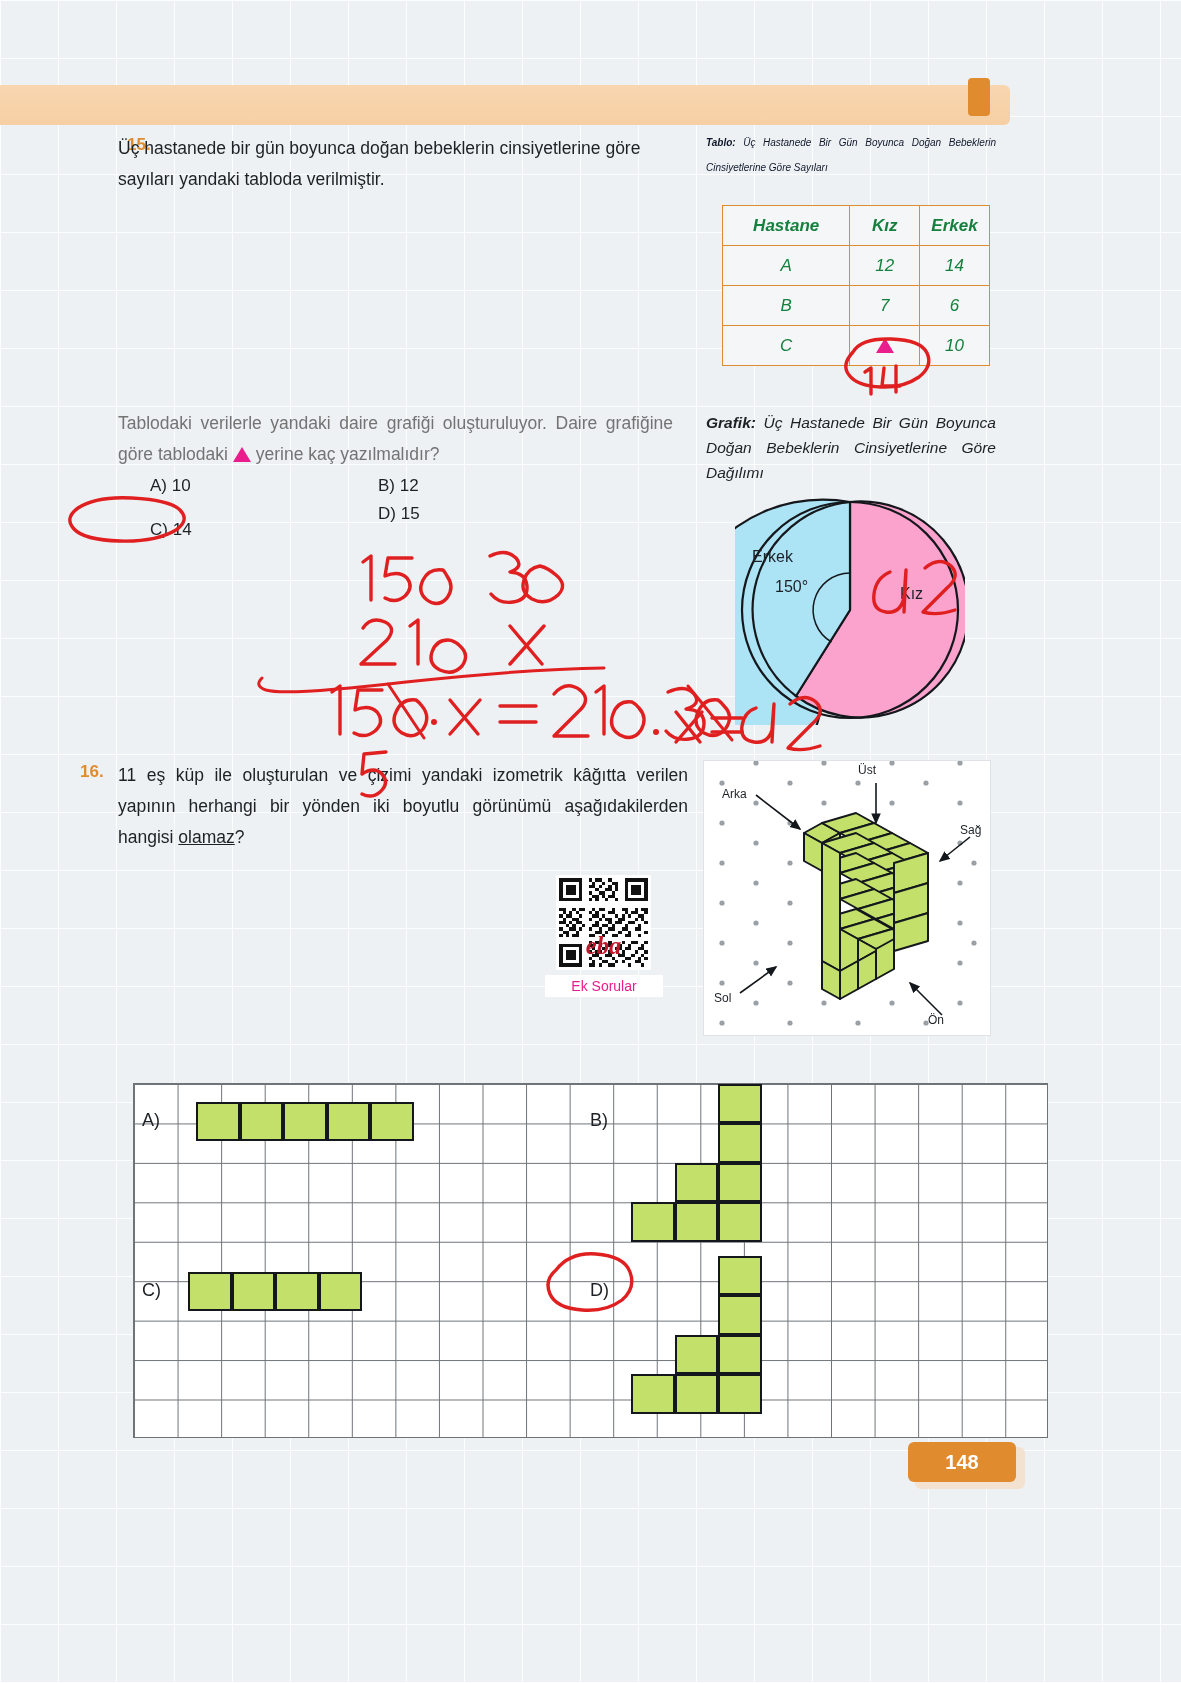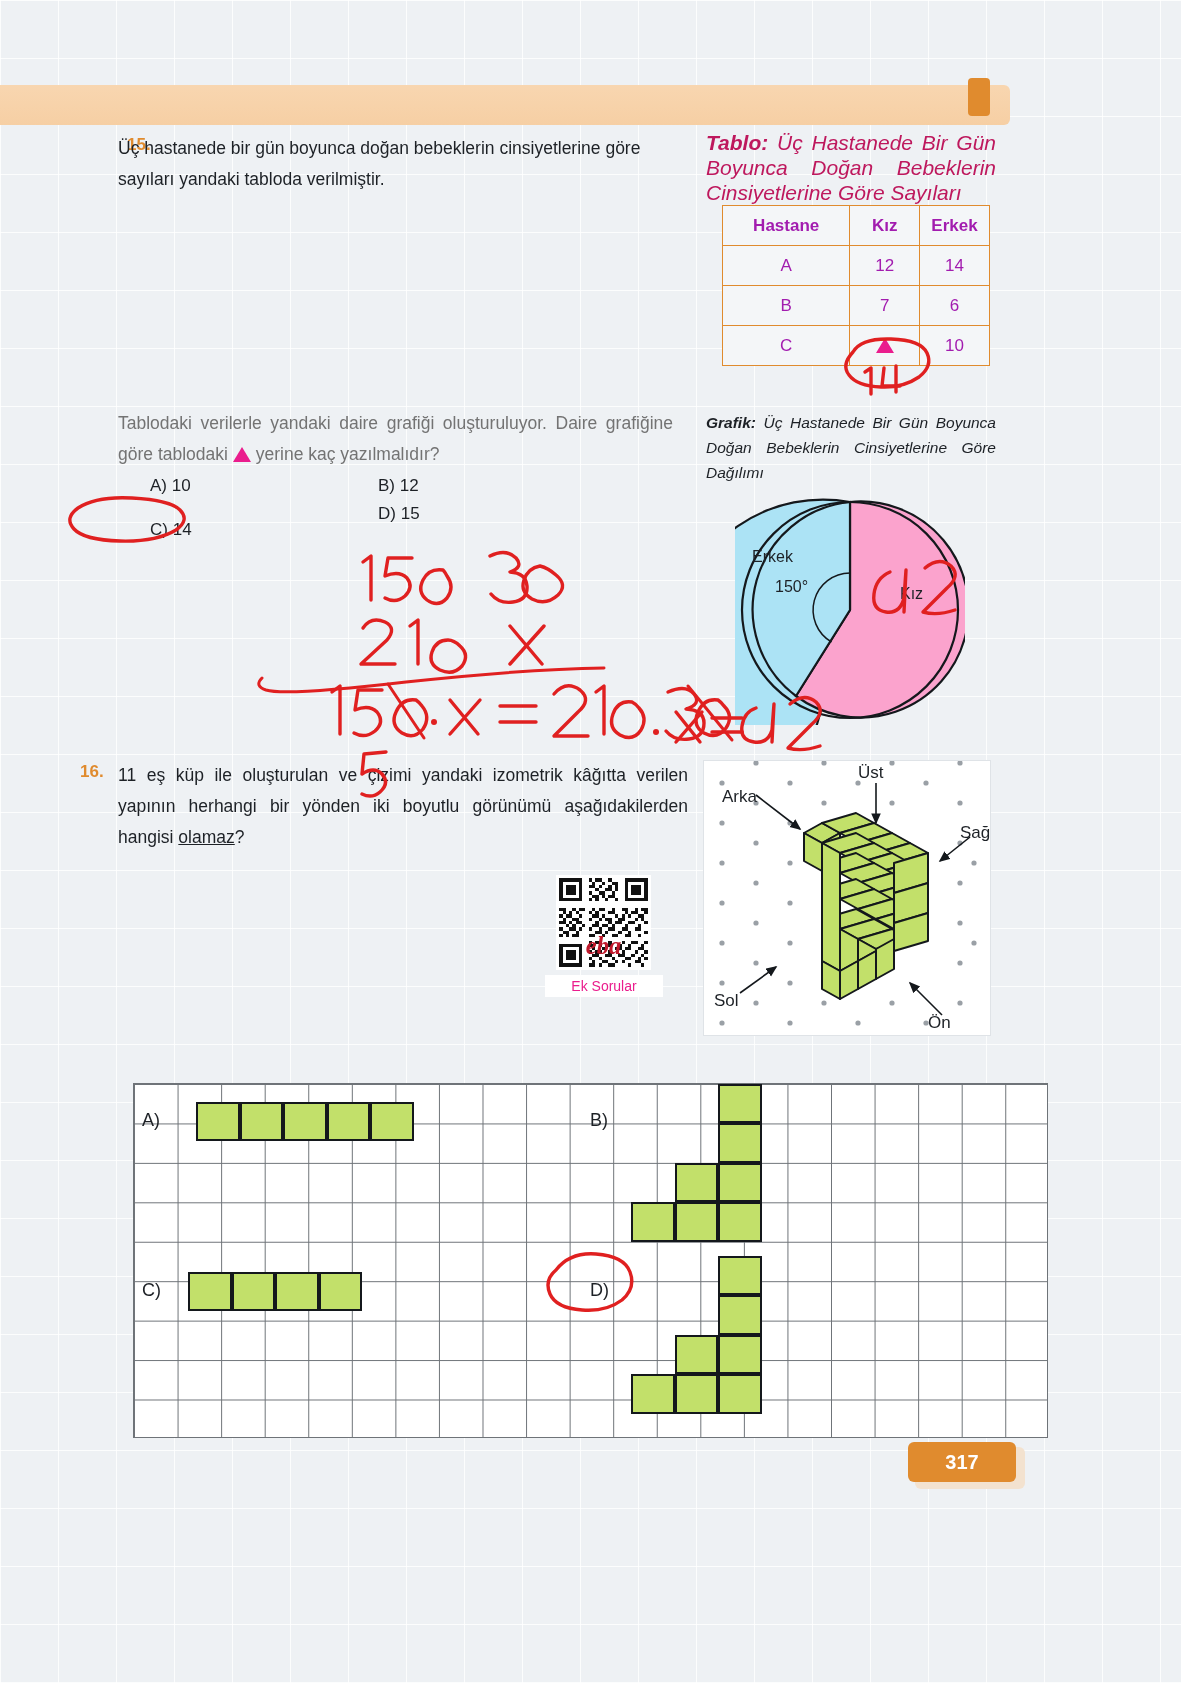--- a/index.html
+++ b/index.html
@@ -34,33 +34,33 @@
   
   .q15-num{ position:absolute; left:80px; top:135px; font-size:17px; font-weight:bold; color:#e08b2e;margin-left:47px;}
   .q15-text{
     position:absolute; left:118px; top:133px; width:570px;
     font-size:17.5px; line-height:31px; color:#1d2126;
   }
 
   
   .tbl-cap{
     position:absolute; left:706px; top:130px; width:290px;
-    font-size:21px; line-height:25px; font-style:italic; color:#be185d;
+    font-size:10px; line-height:25px; font-style:italic; color:#0f172a;
     text-align:justify;
   }
   .tbl-cap b{ font-style:italic; font-weight:bold; }
 
   table.data-table{
     position:absolute; left:722px; top:205px; width:268px;
     border-collapse:collapse; background:#f4f6f8;
   }
   table.data-table th, table.data-table td{
     border:1.5px solid #e08b2e;
-    text-align:center; font-size:17px; color:#a21caf;
-    height:40px; padding:0 10px;
+    text-align:center; font-size:17px; color:#15803d;
+    height:40px; padding:0 10px;font-style:italic;
   }
   table.data-table th{ font-weight:bold; font-size:17px; }
   table.data-table td.name, table.data-table th.name{ width:128px; }
   table.data-table td.num, table.data-table th.num{ width:70px; }
   .tri{
     display:inline-block;
     width:0;height:0;
     border-left:9px solid transparent;
     border-right:9px solid transparent;
     border-bottom:15px solid #ea1d8d;
@@ -97,21 +97,21 @@
     position:absolute; left:118px; top:760px; width:570px;
     font-size:17.5px; line-height:31px; color:#1d2126; text-align:justify;
   }
   .q16-text u{ text-decoration:underline; }
 
   
   .iso-panel{
     position:absolute; left:703px; top:760px; width:288px; height:276px;
     background:#ffffff; border:1px solid #dfe3e7;
   }
-  .iso-lab{ position:absolute; font-size:17px; color:#1d2126; }
+  .iso-lab{ position:absolute; font-size:12px; color:#1d2126; }
 
   
   .qr-box{
     position:absolute; left:556px; top:875px; width:95px; height:95px;
     background:#fff;
   }
   .qr-cap{
     position:absolute; left:545px; top:975px; width:118px; height:22px;
     background:#fff; color:#ea1d8d; font-size:14px; text-align:center; line-height:22px;
   }
@@ -537,21 +537,21 @@
   <div class="cell" style="left:584px;top:172px;width:43.5px;height:39.4px;"></div>
   <div class="cell" style="left:584px;top:211.4px;width:43.5px;height:39.4px;"></div>
   <div class="cell" style="left:540.5px;top:250.8px;width:43.5px;height:39.4px;"></div>
   <div class="cell" style="left:584px;top:250.8px;width:43.5px;height:39.4px;"></div>
   <div class="cell" style="left:540.5px;top:290.2px;width:43.5px;height:39.4px;"></div>
   <div class="cell" style="left:584px;top:290.2px;width:43.5px;height:39.4px;"></div>
   <div class="cell" style="left:497px;top:290.2px;width:43.5px;height:39.4px;"></div>
 </div>
 
 <div class="pg-shadow"></div>
-<div class="pg">317</div>
+<div class="pg">148</div>
 
 <svg class="ink">
   <g stroke="#e02020" fill="none" stroke-width="3.4" stroke-linecap="round" stroke-linejoin="round">
 
     <path d="M853,352 q8,-14 38,-13 q30,1 36,14 q6,13 -8,24 q-16,11 -38,10 q-24,-1 -32,-12 q-8,-10 4,-23 Z"></path>
 
     <path d="M865,372 l6,-4 l0,26"></path>
     <path d="M884,368 l-2,18 l18,0 M896,366 l0,26"></path>
 
     <path d="M78,508 q18,-12 54,-10 q38,2 48,12 q10,10 -4,20 q-20,12 -56,11 q-36,-1 -46,-12 q-10,-11 4,-21 Z"></path>

